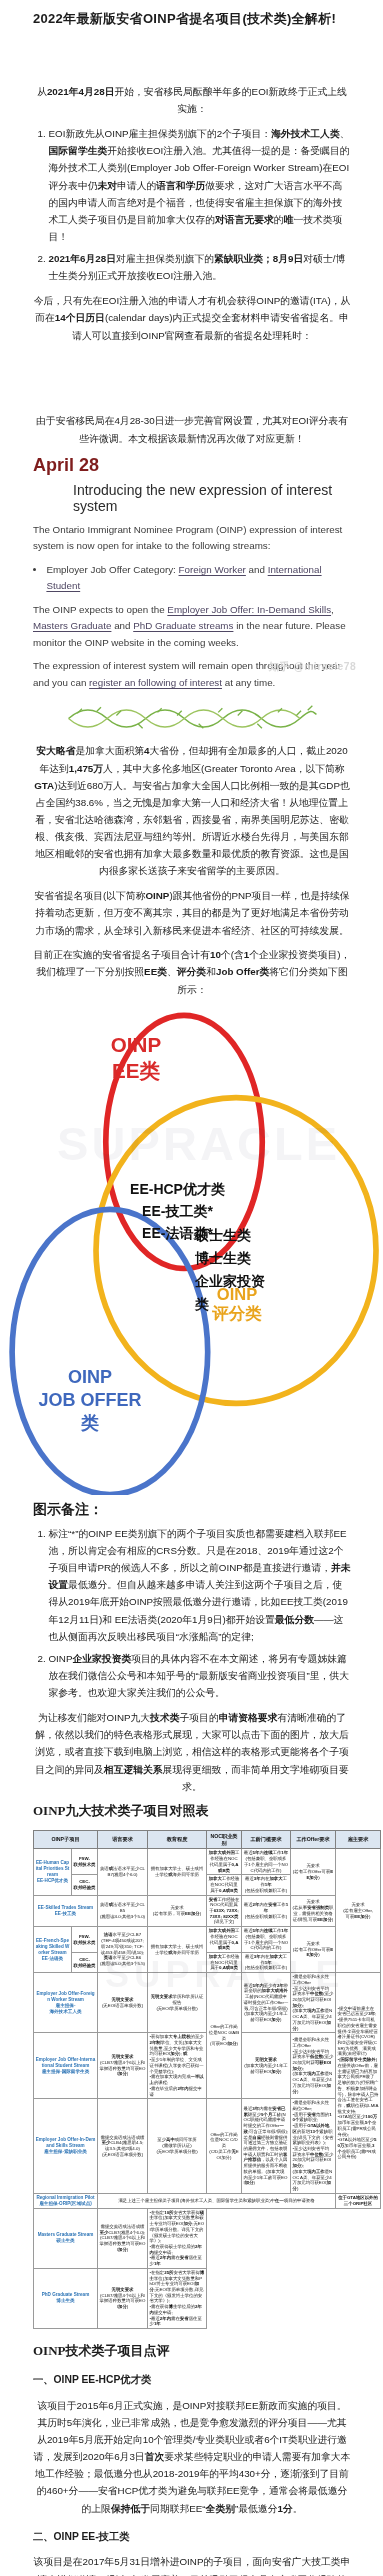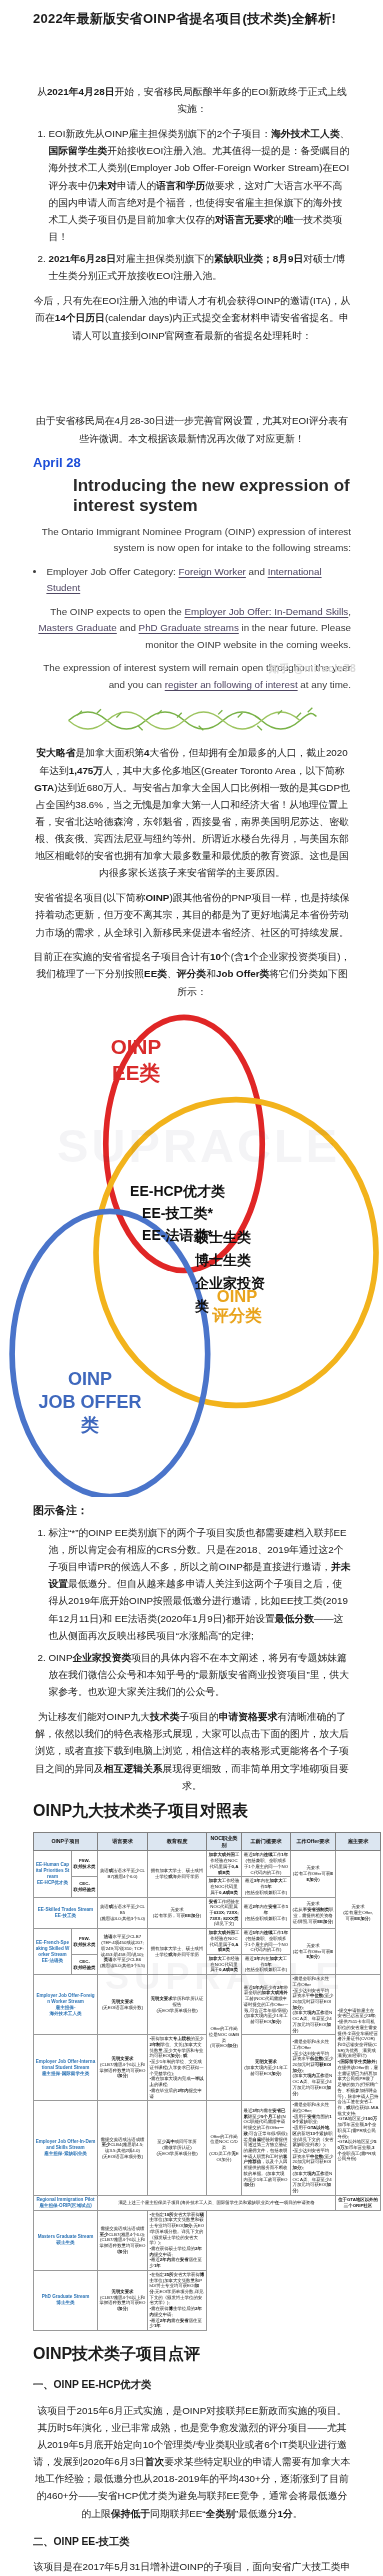--- a/index.html
+++ b/index.html
@@ -5,40 +5,40 @@
   html,body{margin:0;padding:0;background:#fff;}
   .page{position:relative;width:384px;height:3928px;overflow:hidden;background:#fff;
         font-family:"Liberation Sans","DejaVu Sans",sans-serif;color:#1c1c1c;}
   .content{padding:0 33px;}
   h1.title{font-size:13px;line-height:1.3;font-weight:700;margin:0;padding-top:11.3px;letter-spacing:0.3px;}
   .gap-top{height:55px;}
   .gap-mid{height:61px;}
   p.zh{font-size:9.8px;line-height:1.75;margin:0 0 7.7px;text-align:center;}
   ol.zh-ol{font-size:9.8px;line-height:1.75;margin:0 0 7.7px;padding-left:15.5px;}
   ol.zh-ol li{margin-bottom:5.2px;}
-  h2.apr{font-size:13px;font-weight:700;margin:8.2px 0 6.2px;color:#1d4ed8;}
-  h3.eng-h{font-size:17px;font-weight:700;margin:0 0 8.2px;color:#2b2b2b;padding-left:40px;}
-  p.eng{font-size:9.8px;line-height:1.65;margin:0 0 7.7px;color:#3c3c3c;text-align:right;}
+  h2.apr{font-size:18px;font-weight:700;margin:8.2px 0 6.2px;color:#7f1d1d;}
+  h3.eng-h{font-size:14px;font-weight:400;margin:0 0 8.2px;color:#2b2b2b;padding-left:40px;}
+  p.eng{font-size:9.8px;line-height:1.65;margin:0 0 7.7px;color:#3c3c3c;}
   ul.eng-ul{font-size:9.8px;line-height:1.65;margin:0 0 7.7px;padding-left:13.4px;color:#3c3c3c;}
   u{text-decoration:underline;text-underline-offset:1.5px;color:#4f4763;}
   .wm-holder{position:relative;}
   .zhihu-wm{position:absolute;right:-5.2px;top:1px;color:#d9d9d9;font-size:10.3px;font-weight:700;letter-spacing:0.5px;}
   svg.vine{display:block;margin:12.4px auto 10.3px;}
   
   .venn{position:relative;width:384px;height:490px;margin:2.1px 0 5.2px;}
   .wm-sup{position:absolute;left:57px;top:111px;font-size:47px;font-weight:700;color:rgba(40,40,80,0.05);letter-spacing:3.1px;}
   .v-label{position:absolute;font-weight:700;}
   .v-ee-title{left:95px;top:27px;width:82px;text-align:center;color:#d92b2b;font-size:20.6px;line-height:1.25;}
   .v-ee-items{left:121px;top:174px;width:113px;text-align:center;color:#111;font-size:14px;line-height:21.6px;}
   .v-score-items{left:195px;top:219px;width:82px;text-align:left;color:#111;font-size:14px;line-height:23px;}
   .v-score-title{left:205px;top:280px;width:64px;text-align:center;color:#e9a41d;font-size:16.5px;line-height:18.5px;}
   .v-job-items{left:77px;top:267px;width:129px;text-align:left;color:#111;font-size:13px;line-height:21px;}
   .v-job-title{left:36px;top:361px;width:108px;text-align:center;color:#3f68bd;font-size:18px;line-height:23px;}
-  p.bold-zh{font-size:11px;font-weight:700;margin:0 0 6.2px;}
-  h3.sec-h{font-size:16px;font-weight:700;margin:5.2px 0 9.3px;}
+  p.bold-zh{font-size:14px;font-weight:700;margin:0 0 6.2px;}
+  h3.sec-h{font-size:13px;font-weight:700;margin:5.2px 0 9.3px;font-family:Liberation Serif, serif;}
   h4.sub-h{font-size:10.3px;font-weight:700;margin:13.4px 0 9.3px;}
   
   .cmp-wrap{position:relative;margin-left:33px;width:347px;}
   .cmp{border-collapse:collapse;width:347px;font-size:4.4px;line-height:1.3;color:#141414;table-layout:fixed;}
   .cmp th{background:#dce6f1;border:0.5px solid #808080;font-size:5.2px;font-weight:700;padding:2.1px 1px;}
   .cmp td{border:0.5px solid #9a9a9a;padding:1px 1.5px;text-align:center;vertical-align:middle;word-break:break-all;}
   .cmp td.s{color:#2e75b6;font-weight:700;font-size:4.6px;}
   .cmp td.b{font-weight:700;}
   .cmp td.left{text-align:left;}
   .cmp td.empty{border:none;background:#fff;}

